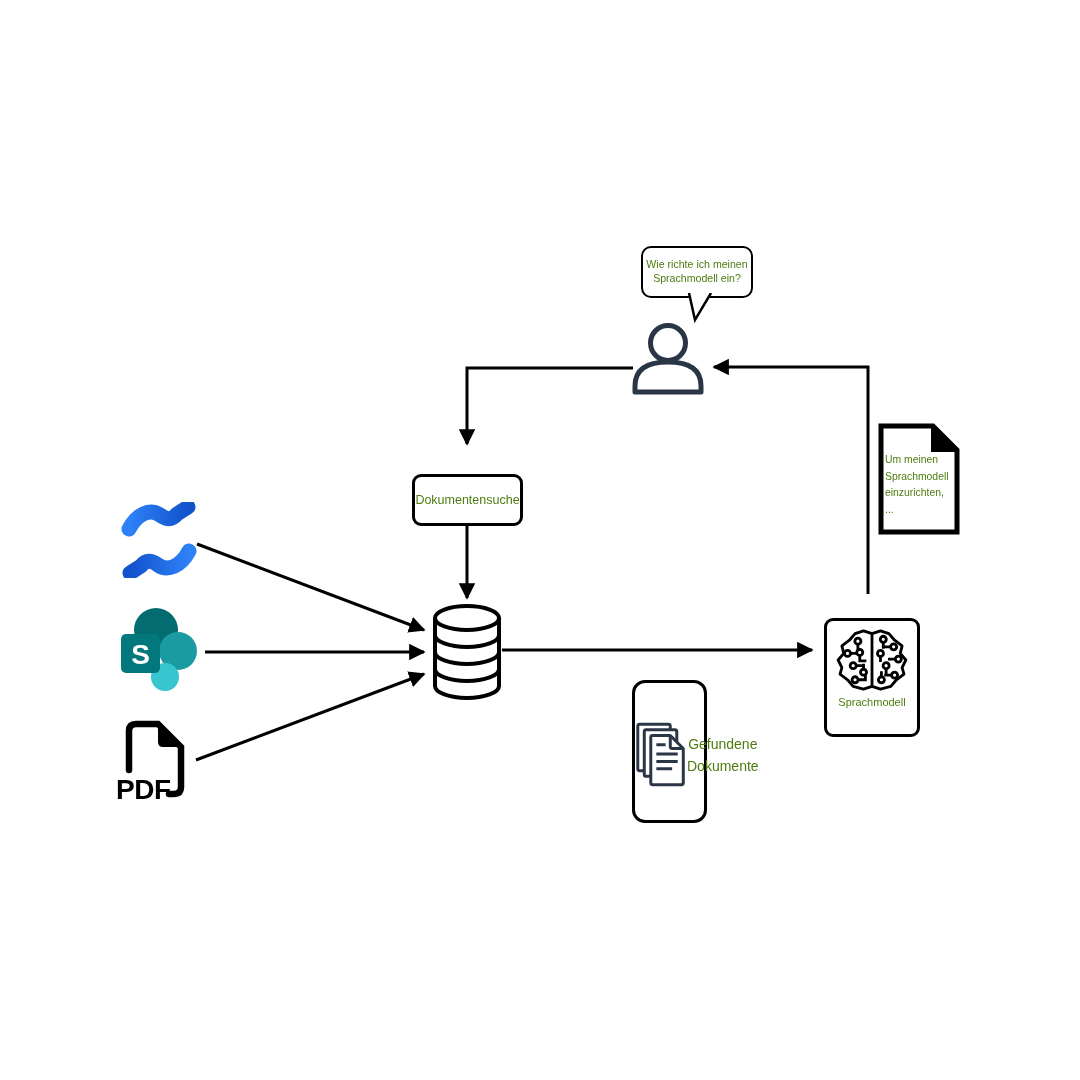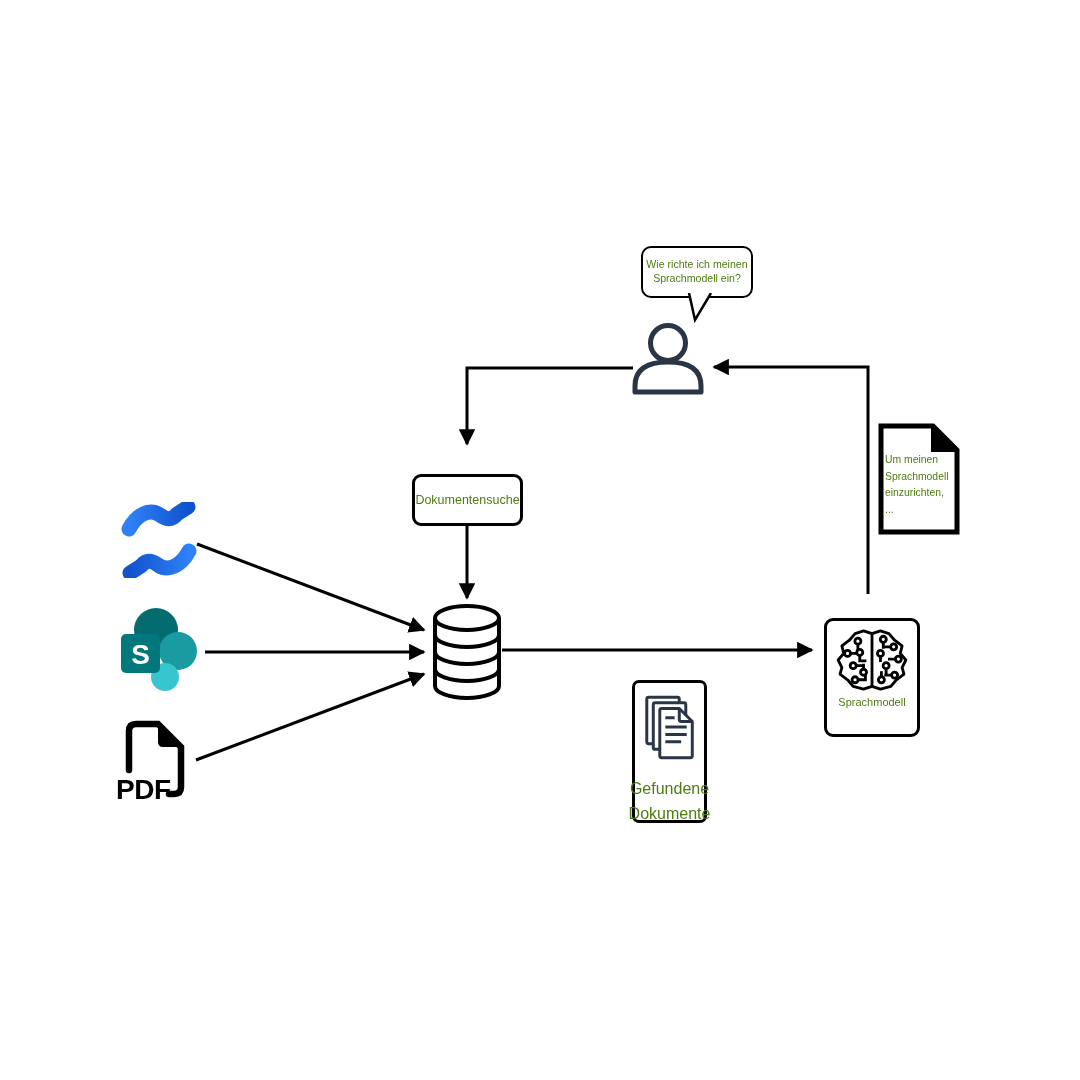--- a/index.html
+++ b/index.html
@@ -17,22 +17,22 @@
     font-size:10.6px;line-height:1.3;text-align:center;z-index:3;
   }
   .bubble-tail{left:686px;top:292.5px;width:28px;height:31px;z-index:4;}
   
   .node-box{
     border:3px solid #000;border-radius:9px;background:#fff;display:flex;align-items:center;
     justify-content:center;text-align:center;z-index:2;margin-top:22px;
   }
   .search-box{left:412px;top:452px;width:105px;height:46px;font-size:12.5px;}
   .found-box{
-    left:632px;top:658px;width:69px;height:137px;border-radius:7px;flex-direction:column;
-    justify-content:flex-start;font-size:16px;line-height:1.55;
+    left:632px;top:658px;width:69px;height:137px;border-radius:13px;
+    justify-content:flex-start;font-size:14px;line-height:1.55;
   }
   .model-box{
     left:824px;top:596px;width:90px;height:113px;border-radius:9px;flex-direction:column;
     justify-content:flex-start;font-size:11px;
   }
   .found-box .icon-wrap{margin-top:11px;}
   .found-box .lbl{margin-top:9px;}
   .model-box .icon-wrap{margin-top:7px;}
   .model-box .lbl{margin-top:2px;}
   

